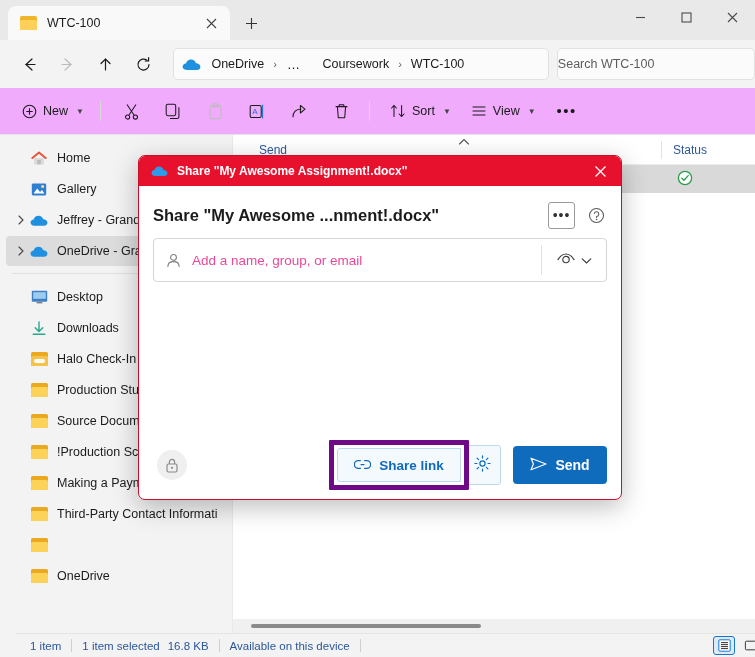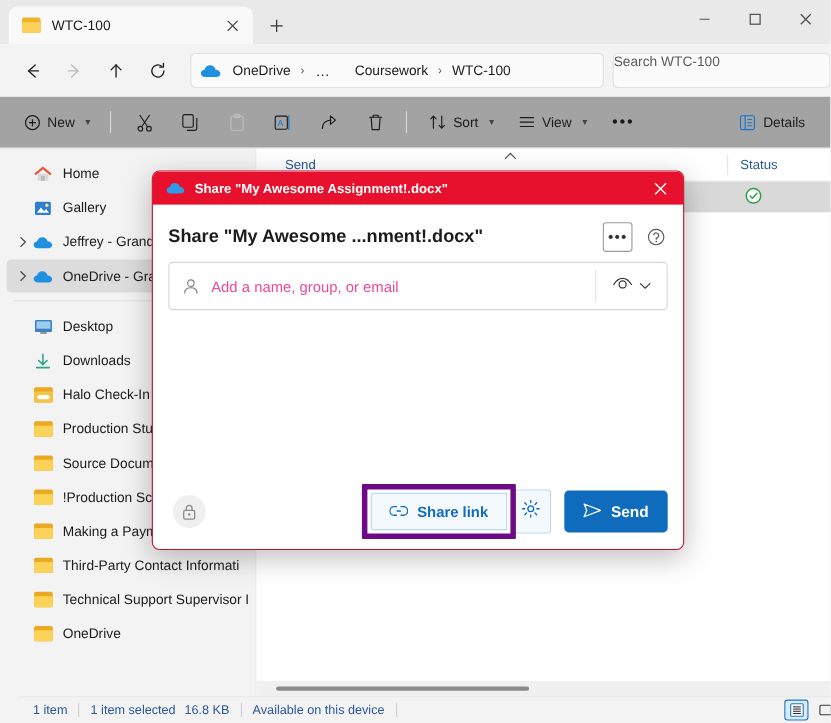--- a/index.html
+++ b/index.html
@@ -90,28 +90,28 @@
   .crumb {
     font-size: 12.5px; color: #1b1b1b; white-space: nowrap;
     padding: 0 4px;
   }
   .crumb-sep { color: #5c5c5c; font-size: 11px; padding: 0 5px; }
   .crumb-dots { color: #1b1b1b; font-size: 13px; padding: 0 5px; letter-spacing:0.5px;}
   .cloud-ic { margin-right: 6px; display:flex; align-items:center;}
   .searchbox {
     margin-left: 8px; height: 32px; width: 199px;
     background: #fbfbfb; border: 1px solid #e1e1e1; border-radius: 5px;
-    display: flex; padding: 0 0;
+    display: flex; align-items: center; padding: 0 0;
   }
   .searchbox span { font-size: 12.5px; color: #5c5c5c; }
 
   
   .cmdbar {
     position: absolute; left: 0; top: 88px; width: 755px; height: 47px;
-    background: #a3a3a3;
+    background: #f0abfc;
     display: flex; align-items: center;
     border-bottom: 1px solid #e5e5e5;
     text-align: center;
   }
   .cmd {
     height: 32px; border-radius: 5px;
     display: flex; align-items: center; justify-content: center;
     padding: 0 8px; margin-left: 4px;
     color: #1b1b1b; font-size: 12.5px;
     gap: 6px;
@@ -467,28 +467,20 @@
     <div class="cmd">
       <svg width="16" height="16" viewBox="0 0 16 16">
           <path d="M1.6 4 H14.4 M1.6 8 H14.4 M1.6 12 H14.4" stroke="#1b1b1b" stroke-width="1.1"></path>
         </svg>
       <span>View</span>
       <span class="chev">▼</span>
     </div>
     <div class="cmd cmd-icon-only">
       <span style="font-size:15px;letter-spacing:1.5px;color:#1b1b1b;line-height:10px;">•••</span>
     </div>
-    <div class="details-btn">
-      <svg width="15" height="15" viewBox="0 0 15 15">
-          <rect x="1.2" y="1.2" width="12.6" height="12.6" rx="1.4" stroke="#1777cf" stroke-width="1.05" fill="none"></rect>
-          <path d="M5.4 1.2 V13.8" stroke="#1777cf" stroke-width="1.05"></path>
-          <path d="M7.4 4.6 h4.2 M7.4 7.5 h4.2 M7.4 10.4 h4.2" stroke="#1777cf" stroke-width="0.95"></path>
-        </svg>
-      <span>Details</span>
-    </div>
   </div>
 
   <div class="sidebar">
     <div class="side-item">
       <span class="side-expand"></span>
       <span class="side-ic">
         <svg width="16" height="15" viewBox="0 0 16 15">
             <path d="M1.4 7 L8 1.6 L14.6 7" stroke="#e8543b" stroke-width="2" fill="none" stroke-linejoin="round" stroke-linecap="round"></path>
             <path d="M3.2 7 v6.4 h9.6 V7" fill="#d9d9d9"></path>
             <rect x="6.2" y="9" width="3.6" height="4.4" fill="#bdbdbd"></rect>
@@ -625,21 +617,20 @@
       <span class="side-label">Third-Party Contact Informati</span>
     </div>
     <div class="side-item">
       <span class="side-expand"></span>
       <span class="side-ic">
         <span class="folder-ic">
             <span class="b"></span>
             <span class="f"></span>
           </span>
       </span>
-      <span class="side-label">Technical Support Supervisor I</span>
     </div>
     <div class="side-item">
       <span class="side-expand"></span>
       <span class="side-ic">
         <span class="folder-ic">
             <span class="b"></span>
             <span class="f"></span>
           </span>
       </span>
       <span class="side-label">OneDrive</span>

